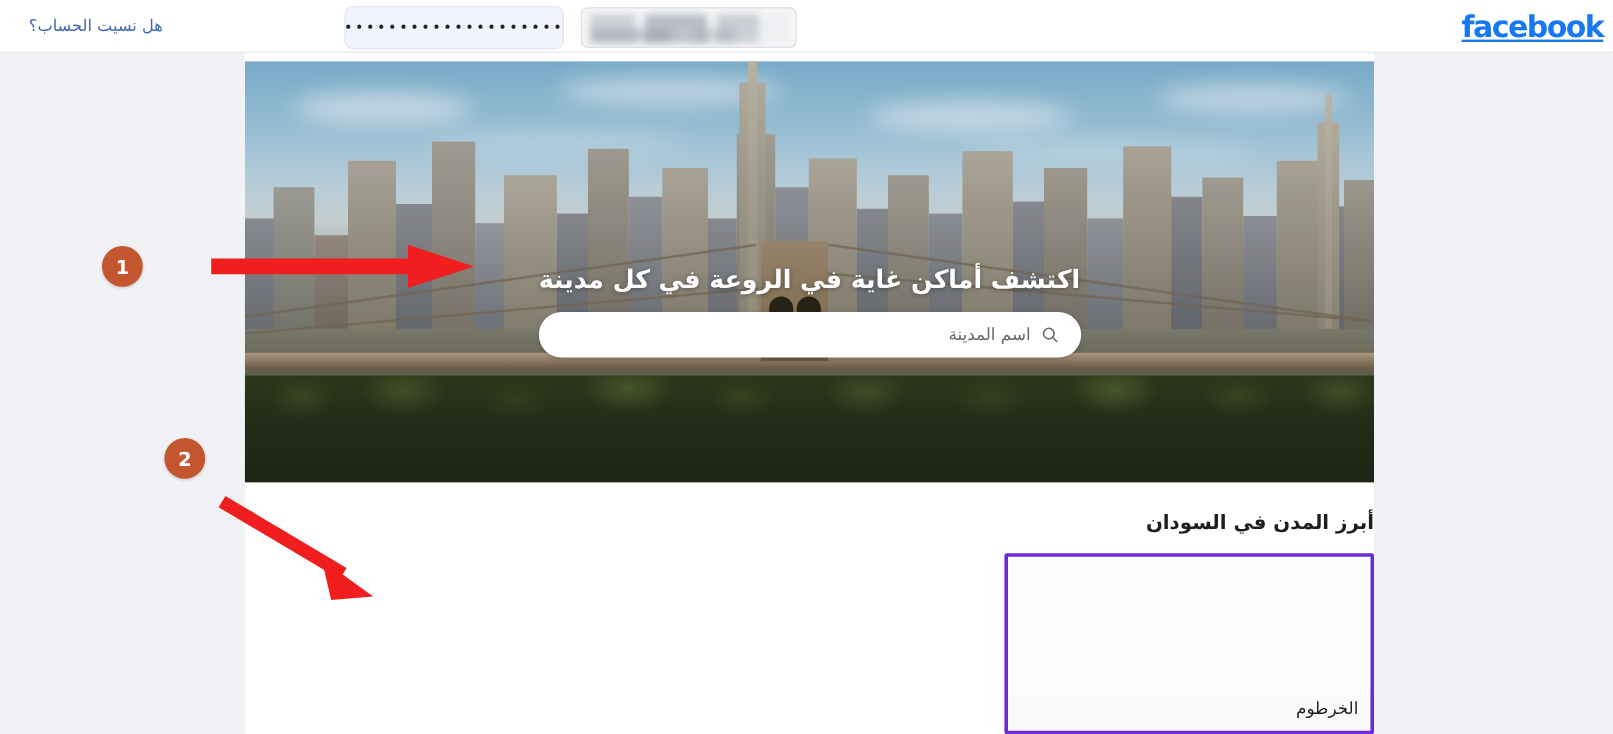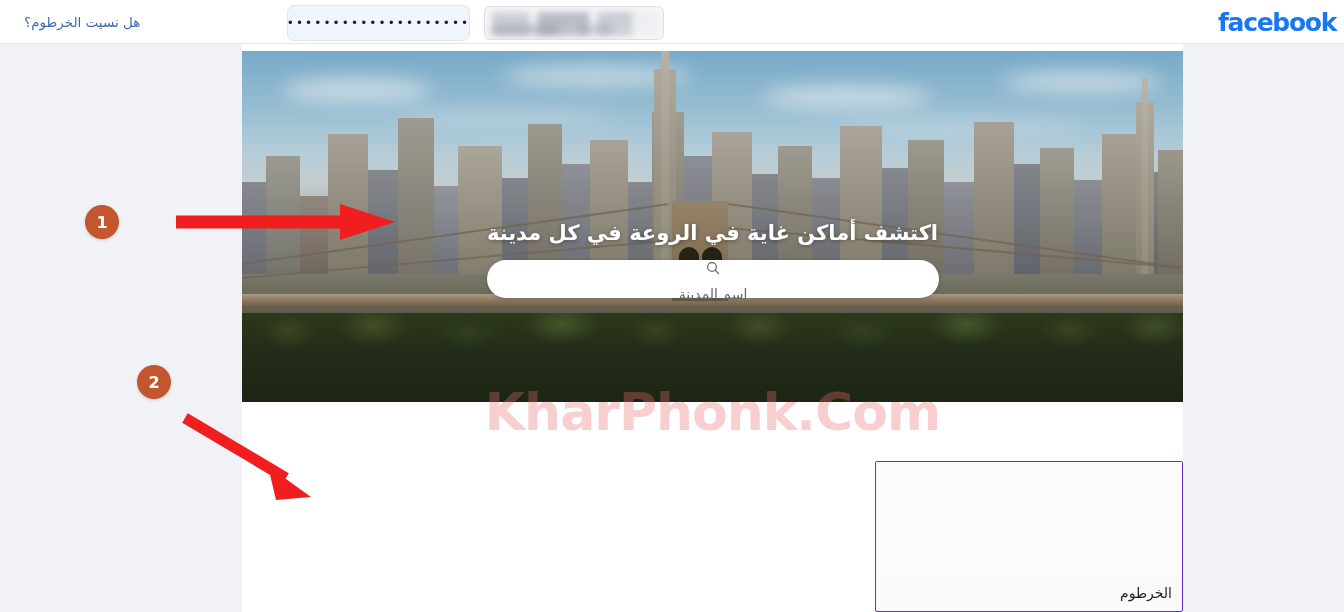--- a/index.html
+++ b/index.html
@@ -31,20 +31,21 @@
     position: absolute;
     left: 1218px;
     top: 9px;
     font-family: "DejaVu Sans", "Liberation Sans", sans-serif;
     font-size: 25px;
     font-weight: bold;
     color: #1877f2;
     letter-spacing: -1.3px;
     direction: ltr;
     line-height: 28px;
+    text-decoration: underline;
   }
 
   .email-field {
     position: absolute;
     left: 484px;
     top: 6px;
     width: 180px;
     height: 34px;
     background: #f5f6f7;
     border: 1px solid #dddfe2;
@@ -146,21 +147,20 @@
     overflow: hidden;
   }
 
   .page-sheet {
     position: absolute;
     left: 204px;
     top: 0px;
     width: 941px;
     min-height: 568px;
     background: #ffffff;
-    margin-left: 38px;
   }
 
   
   .hero {
     position: absolute;
     left: 0;
     top: 7px;
     width: 941px;
     height: 351px;
     overflow: hidden;
@@ -276,21 +276,20 @@
   .hero-search {
     position: absolute;
     left: 245px;
     top: 209px;
     width: 452px;
     height: 38px;
     background: #ffffff;
     border-radius: 20px;
     box-shadow: 0 1px 4px rgba(0,0,0,0.18);
     display: flex;
-    flex-direction: column;
     align-items: center;
     justify-content: flex-start;
     padding: 0 18px;
     gap: 8px;
   }
   .hero-search-icon {
     width: 16px;
     height: 16px;
     flex: 0 0 auto;
     margin-right: 0;
@@ -345,21 +344,21 @@
     height: 151px;
     display: flex;
     flex-direction: row;
     gap: 8px;
   }
 
   .city-card {
     width: 308px;
     height: 151px;
     background: #fafafa;
-    border: 1px solid #6d28d9;
+    border: 3px solid #6d28d9;
     border-radius: 2px;
     position: relative;
     overflow: hidden;
   }
   .city-thumb {
     position: absolute;
     left: 0; top: 0;
     width: 100%;
     height: 114px;
     background: #fbfbfb;
@@ -410,21 +409,21 @@
 
   <div class="email-field">
     <div class="email-blur"></div>
   </div>
 
   <div class="password-field">
     <span class="password-dots">••••••••••••••••••••</span>
   </div>
 
 
-  <a class="forgot-link" href="#">هل نسيت الخرطوم؟</a>
+  <a class="forgot-link" href="#">هل نسيت الحساب؟</a>
 </div>
 
 <div class="content">
   <div class="page-sheet">
 
     <div class="hero">
       <div class="hero-sky"></div>
 
       <div class="cloud" style="left:40px;  top:26px;  width:150px; height:26px;"></div>
       <div class="cloud" style="left:260px; top:14px;  width:190px; height:22px;"></div>
@@ -488,22 +487,22 @@
 
       <div class="hero-search">
         <svg class="hero-search-icon" viewBox="0 0 24 24" fill="none">
           <circle cx="10.5" cy="10.5" r="6.6" stroke="#65676b" stroke-width="1.9"></circle>
           <line x1="15.4" y1="15.4" x2="20.4" y2="20.4" stroke="#65676b" stroke-width="1.9" stroke-linecap="round"></line>
         </svg>
         <span class="hero-search-placeholder">اسم المدينة</span>
       </div>
     </div>
 
-    <div class="watermark">KharPhonk.Com</div>
-
+
+    <div class="section-title">أبرز المدن في السودان</div>
 
     <div class="cards-row">
 
 
 
       <div class="city-card">
         <div class="city-thumb"></div>
         <div class="city-label">الخرطوم</div>
       </div>
 

